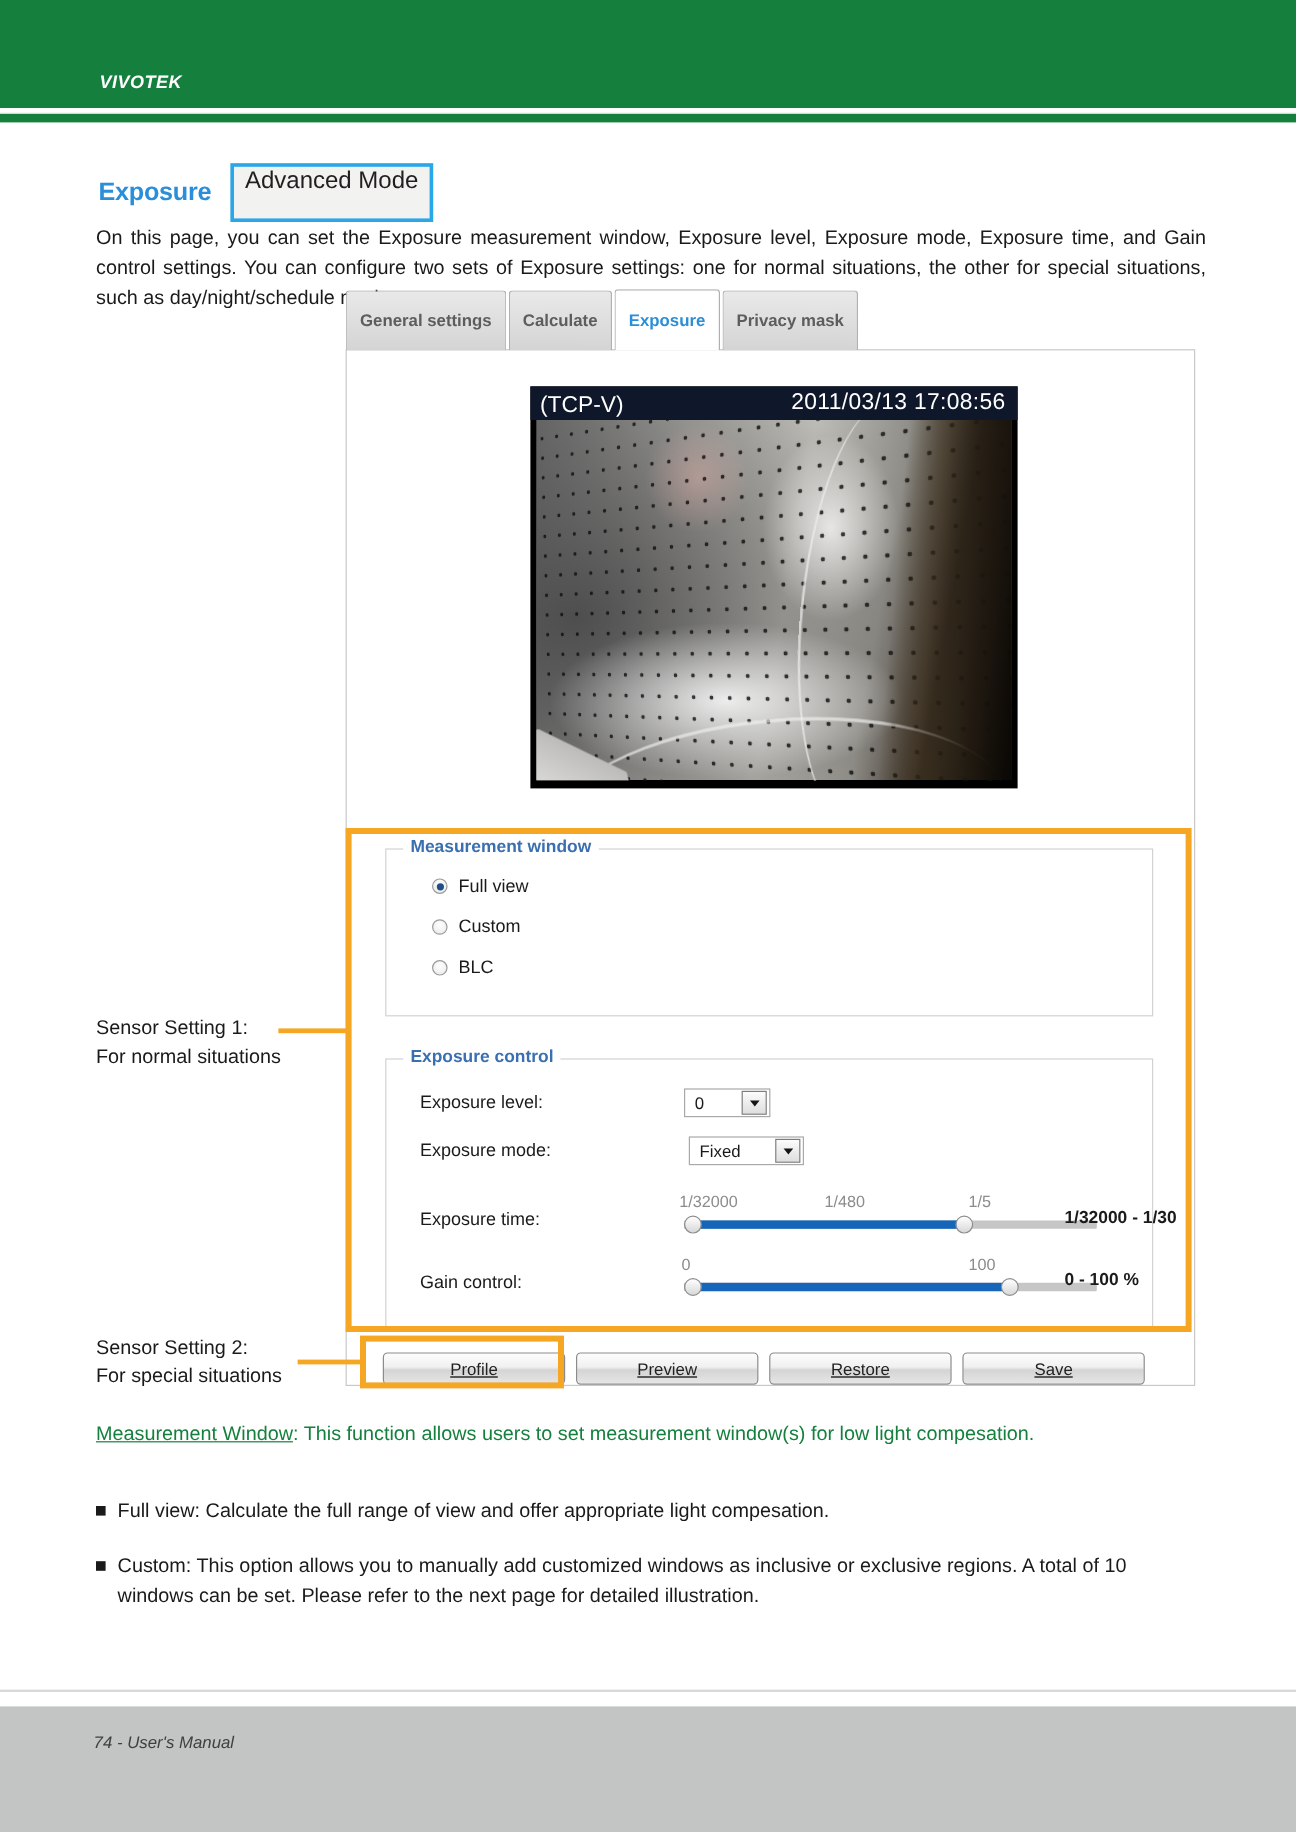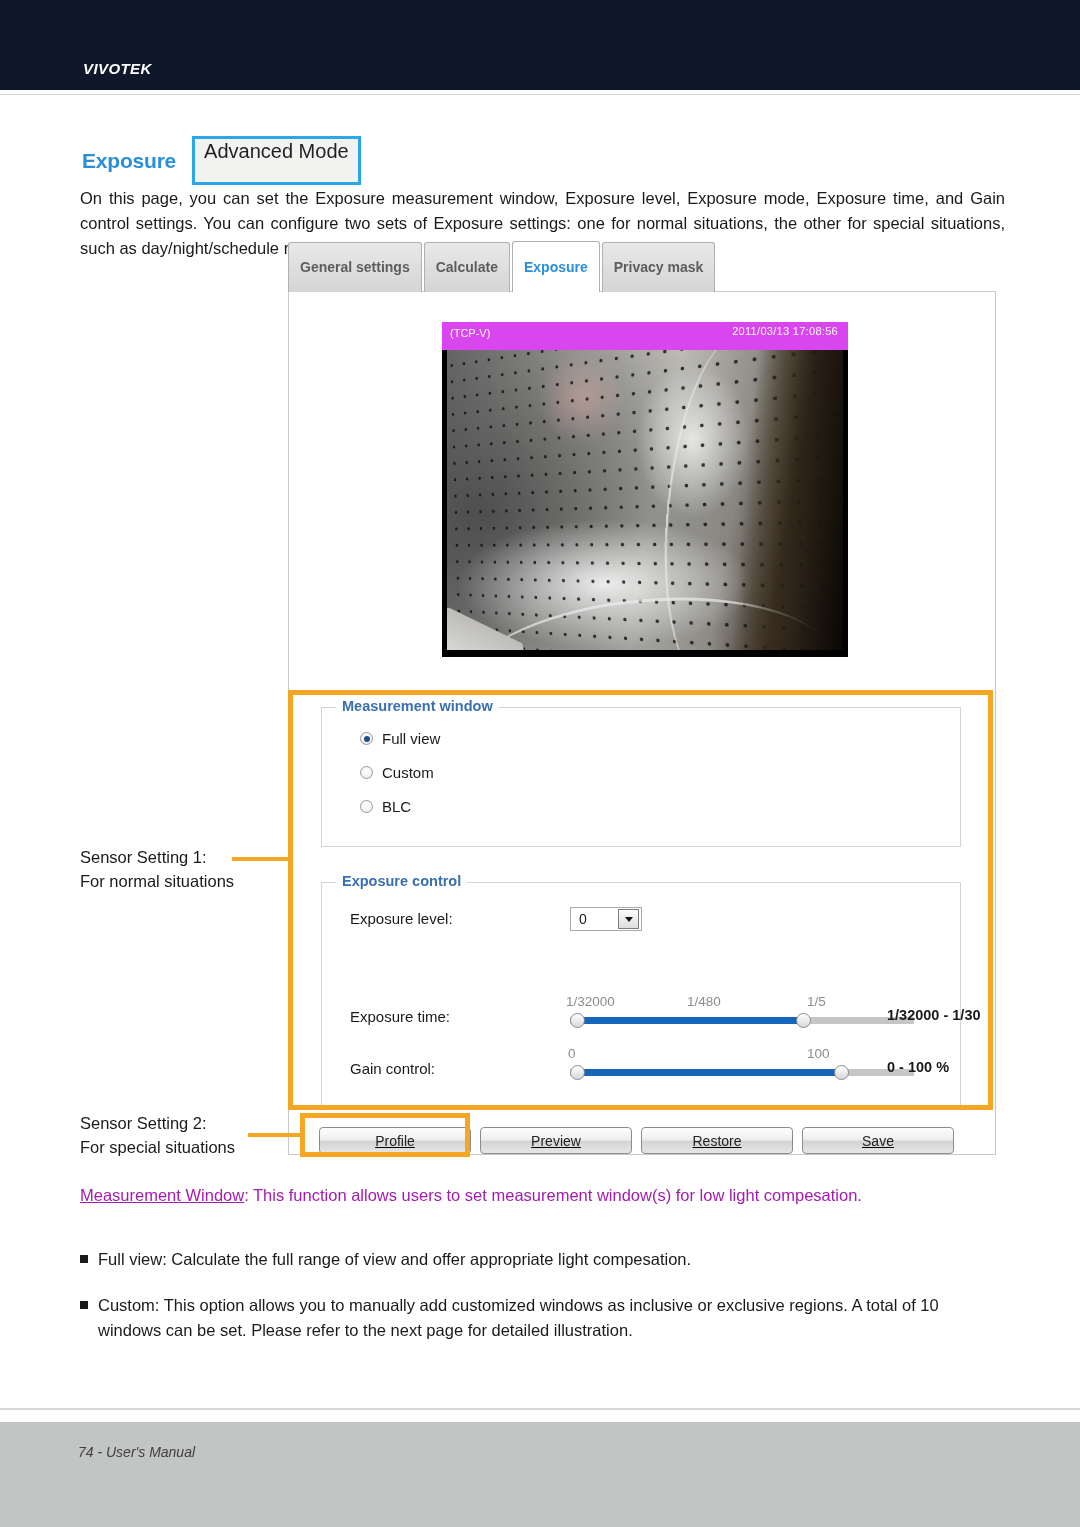--- a/index.html
+++ b/index.html
@@ -14,22 +14,22 @@
     position: relative;
     overflow: hidden;
     color: #000;
   }
 
   
   .page-header {
     position: absolute;
     left: 0; top: 0;
     width: 1080px;
-    height: 90px;
-    background: #0f172a;
+    height: 102px;
+    background: #15803d;
   }
   .brand {
     position: absolute;
     left: 83px;
     top: 60px;
     font-size: 15px;
     font-weight: bold;
     font-style: italic;
     color: #ffffff;
     letter-spacing: 0.4px;
@@ -136,23 +136,23 @@
     left: 153px;
     top: 30px;
     width: 406px;
     height: 335px;
     background: #000;
     padding: 0;
   }
   .video-osd {
     position: relative;
     height: 28px;
-    background: #d946ef;
+    background: #0f172a;
     color: #ffffff;
-    font-size: 11px;
+    font-size: 19px;
   }
   .osd-left {
     position: absolute;
     left: 8px; top: 5px;
   }
   .osd-right {
     position: absolute;
     right: 10px; top: 3px;
     letter-spacing: 0.3px;
   }
@@ -437,21 +437,21 @@
   #annot2 { left: 80px; top: 1111px; }
 
   
   .para {
     position: absolute;
     left: 80px;
     width: 925px;
     font-size: 16.5px;
     line-height: 25px;
     text-align: justify;
-    color: #a21caf;
+    color: #15803d;
   }
   #para-mw { top: 1183px; }
   #para-mw u { text-decoration: underline; }
   .bullet {
     position: absolute;
     left: 80px;
     width: 925px;
     font-size: 16.5px;
     line-height: 25px;
     color: #1a1a1a;
@@ -556,20 +556,27 @@
       <div class="legend">Exposure control</div>
 
       <div class="ctl-row" style="top:24px;">
         <span class="ctl-label">Exposure level:</span>
         <div class="select" style="width:72px;">
           <span class="sel-value">0</span>
           <span class="sel-arrow"></span>
         </div>
       </div>
 
+      <div class="ctl-row" style="top:64px;">
+        <span class="ctl-label">Exposure mode:</span>
+        <div class="select" style="width:96px;left:252px;">
+          <span class="sel-value">Fixed</span>
+          <span class="sel-arrow"></span>
+        </div>
+      </div>
 
       <div class="ctl-row" style="top:122px;">
         <span class="ctl-label">Exposure time:</span>
         <div class="slider-wrap">
           <span class="tick" style="left:-4px;">1/32000</span>
           <span class="tick" style="left:117px;">1/480</span>
           <span class="tick" style="left:237px;">1/5</span>
           <div class="slider-track"></div>
           <div class="slider-fill" style="left:6px;width:227px;"></div>
           <div class="thumb" style="left:0px;"></div>

